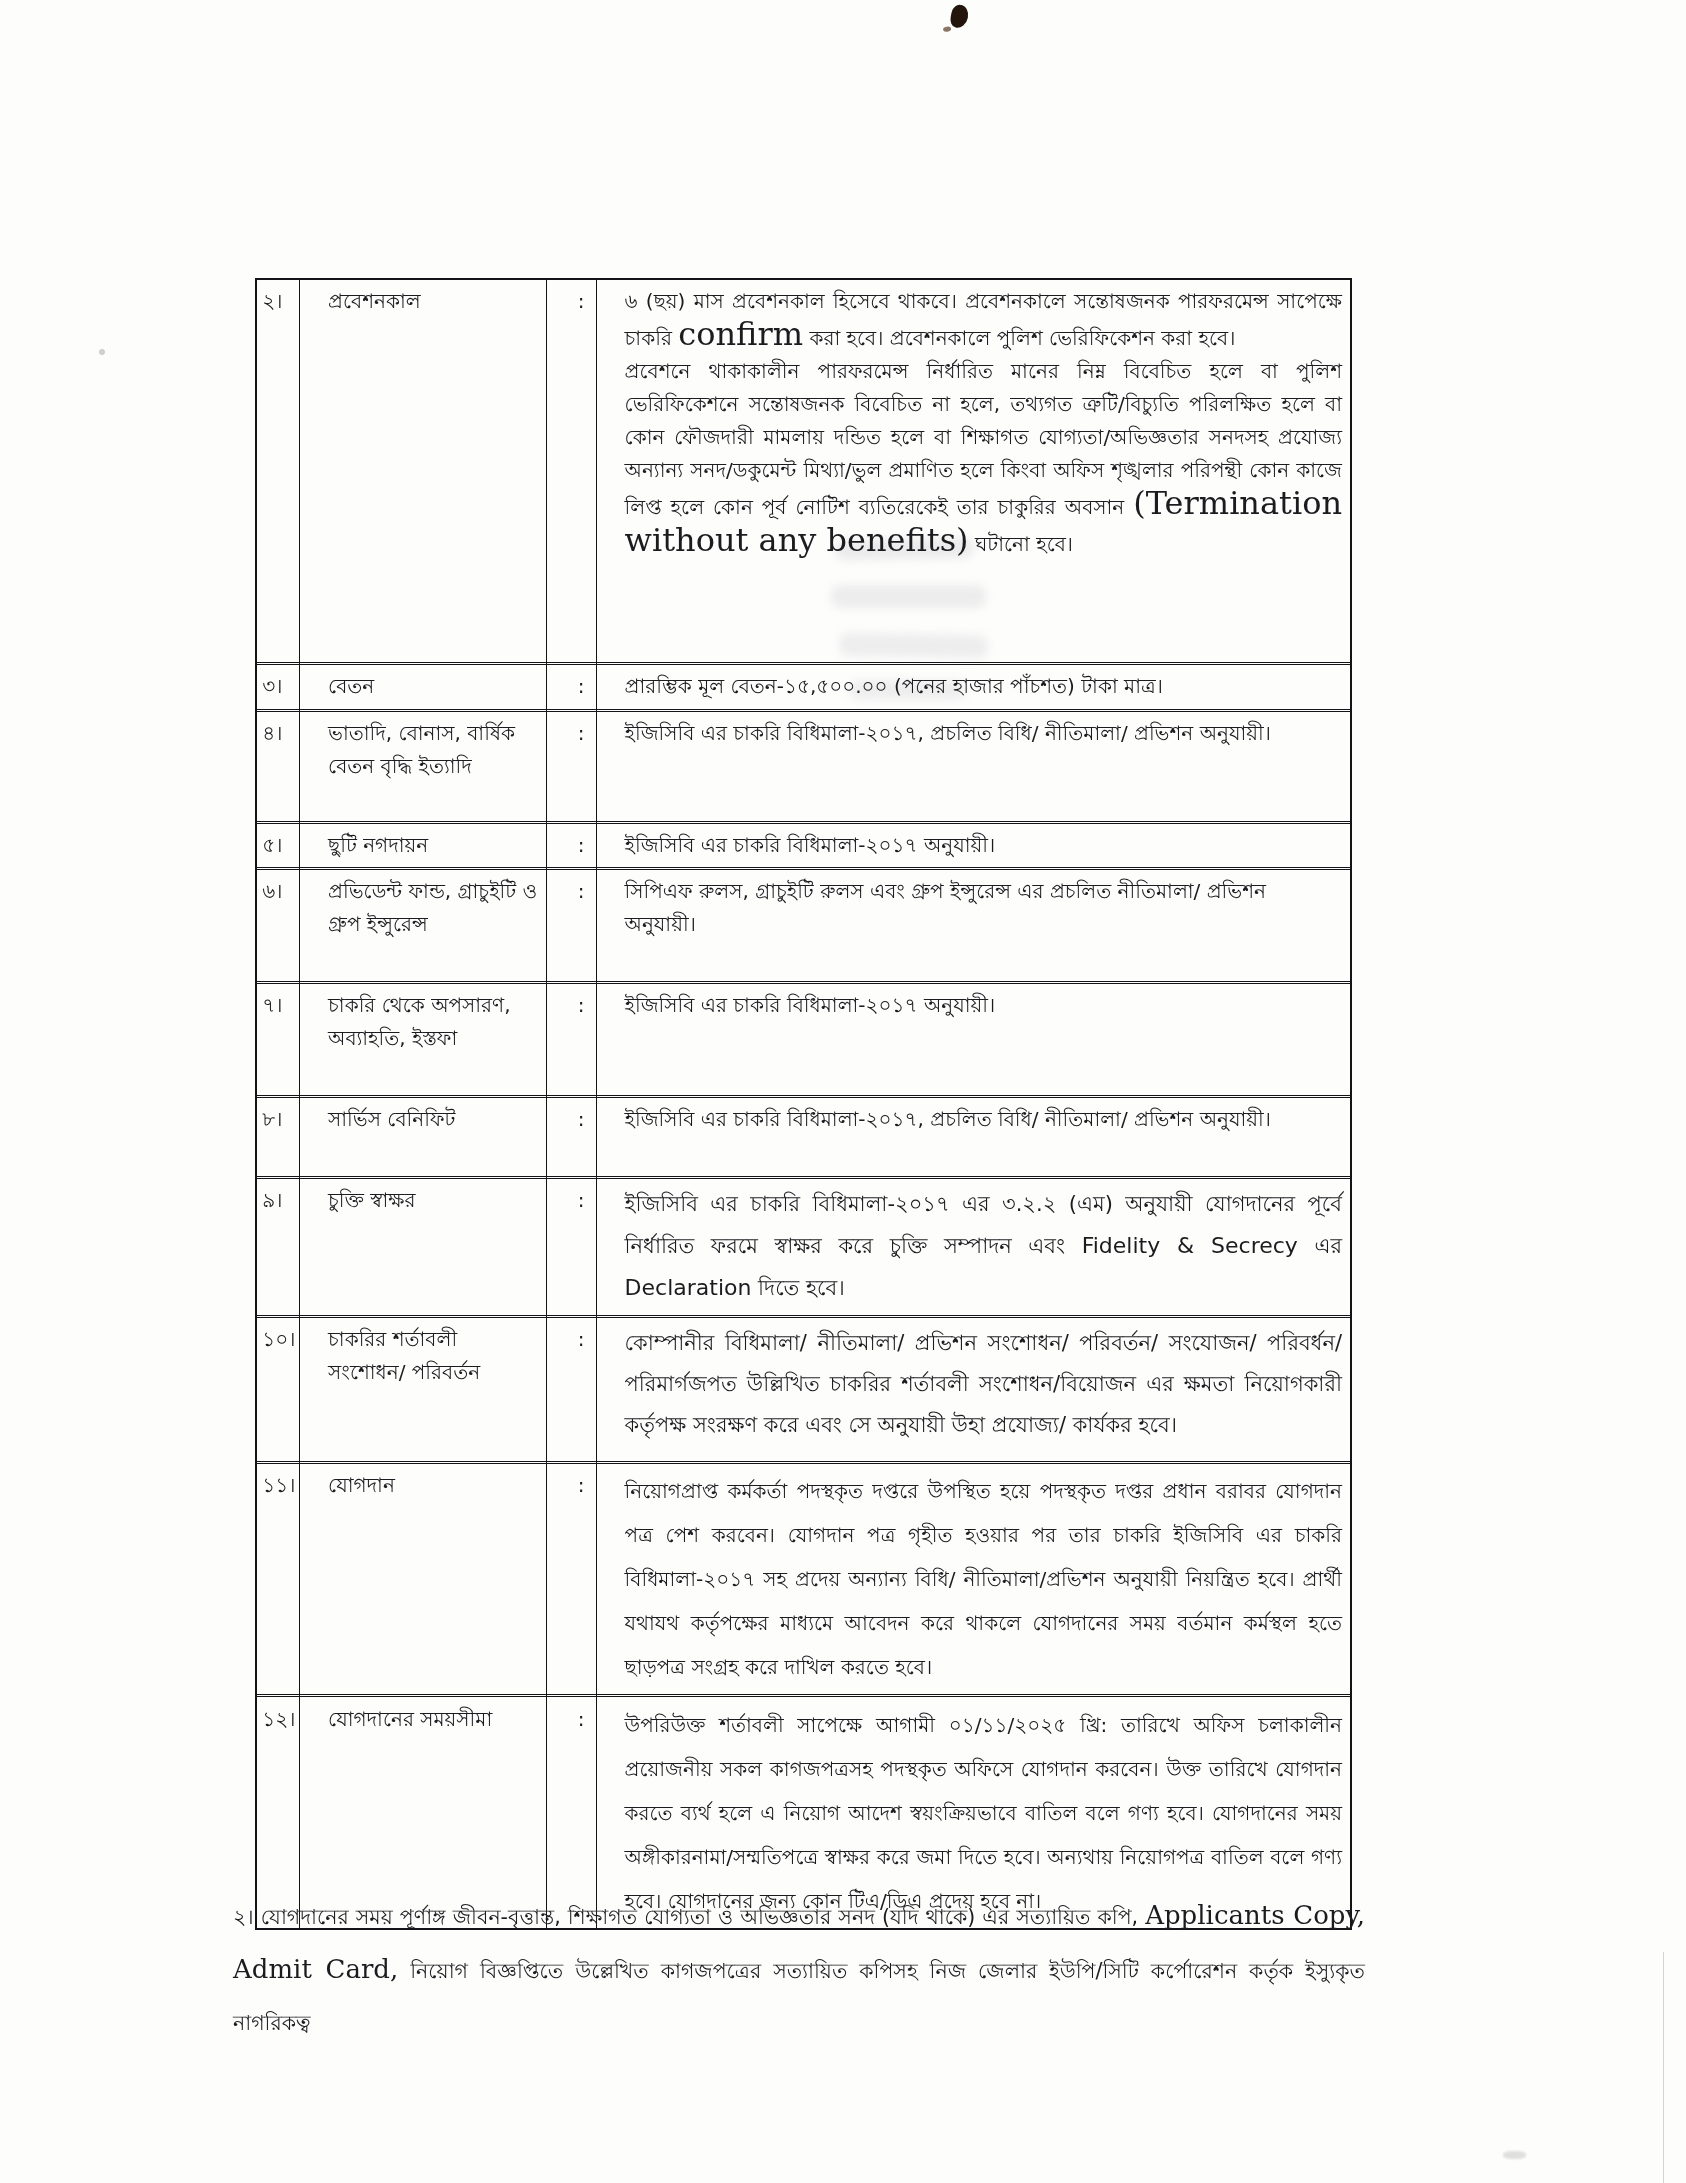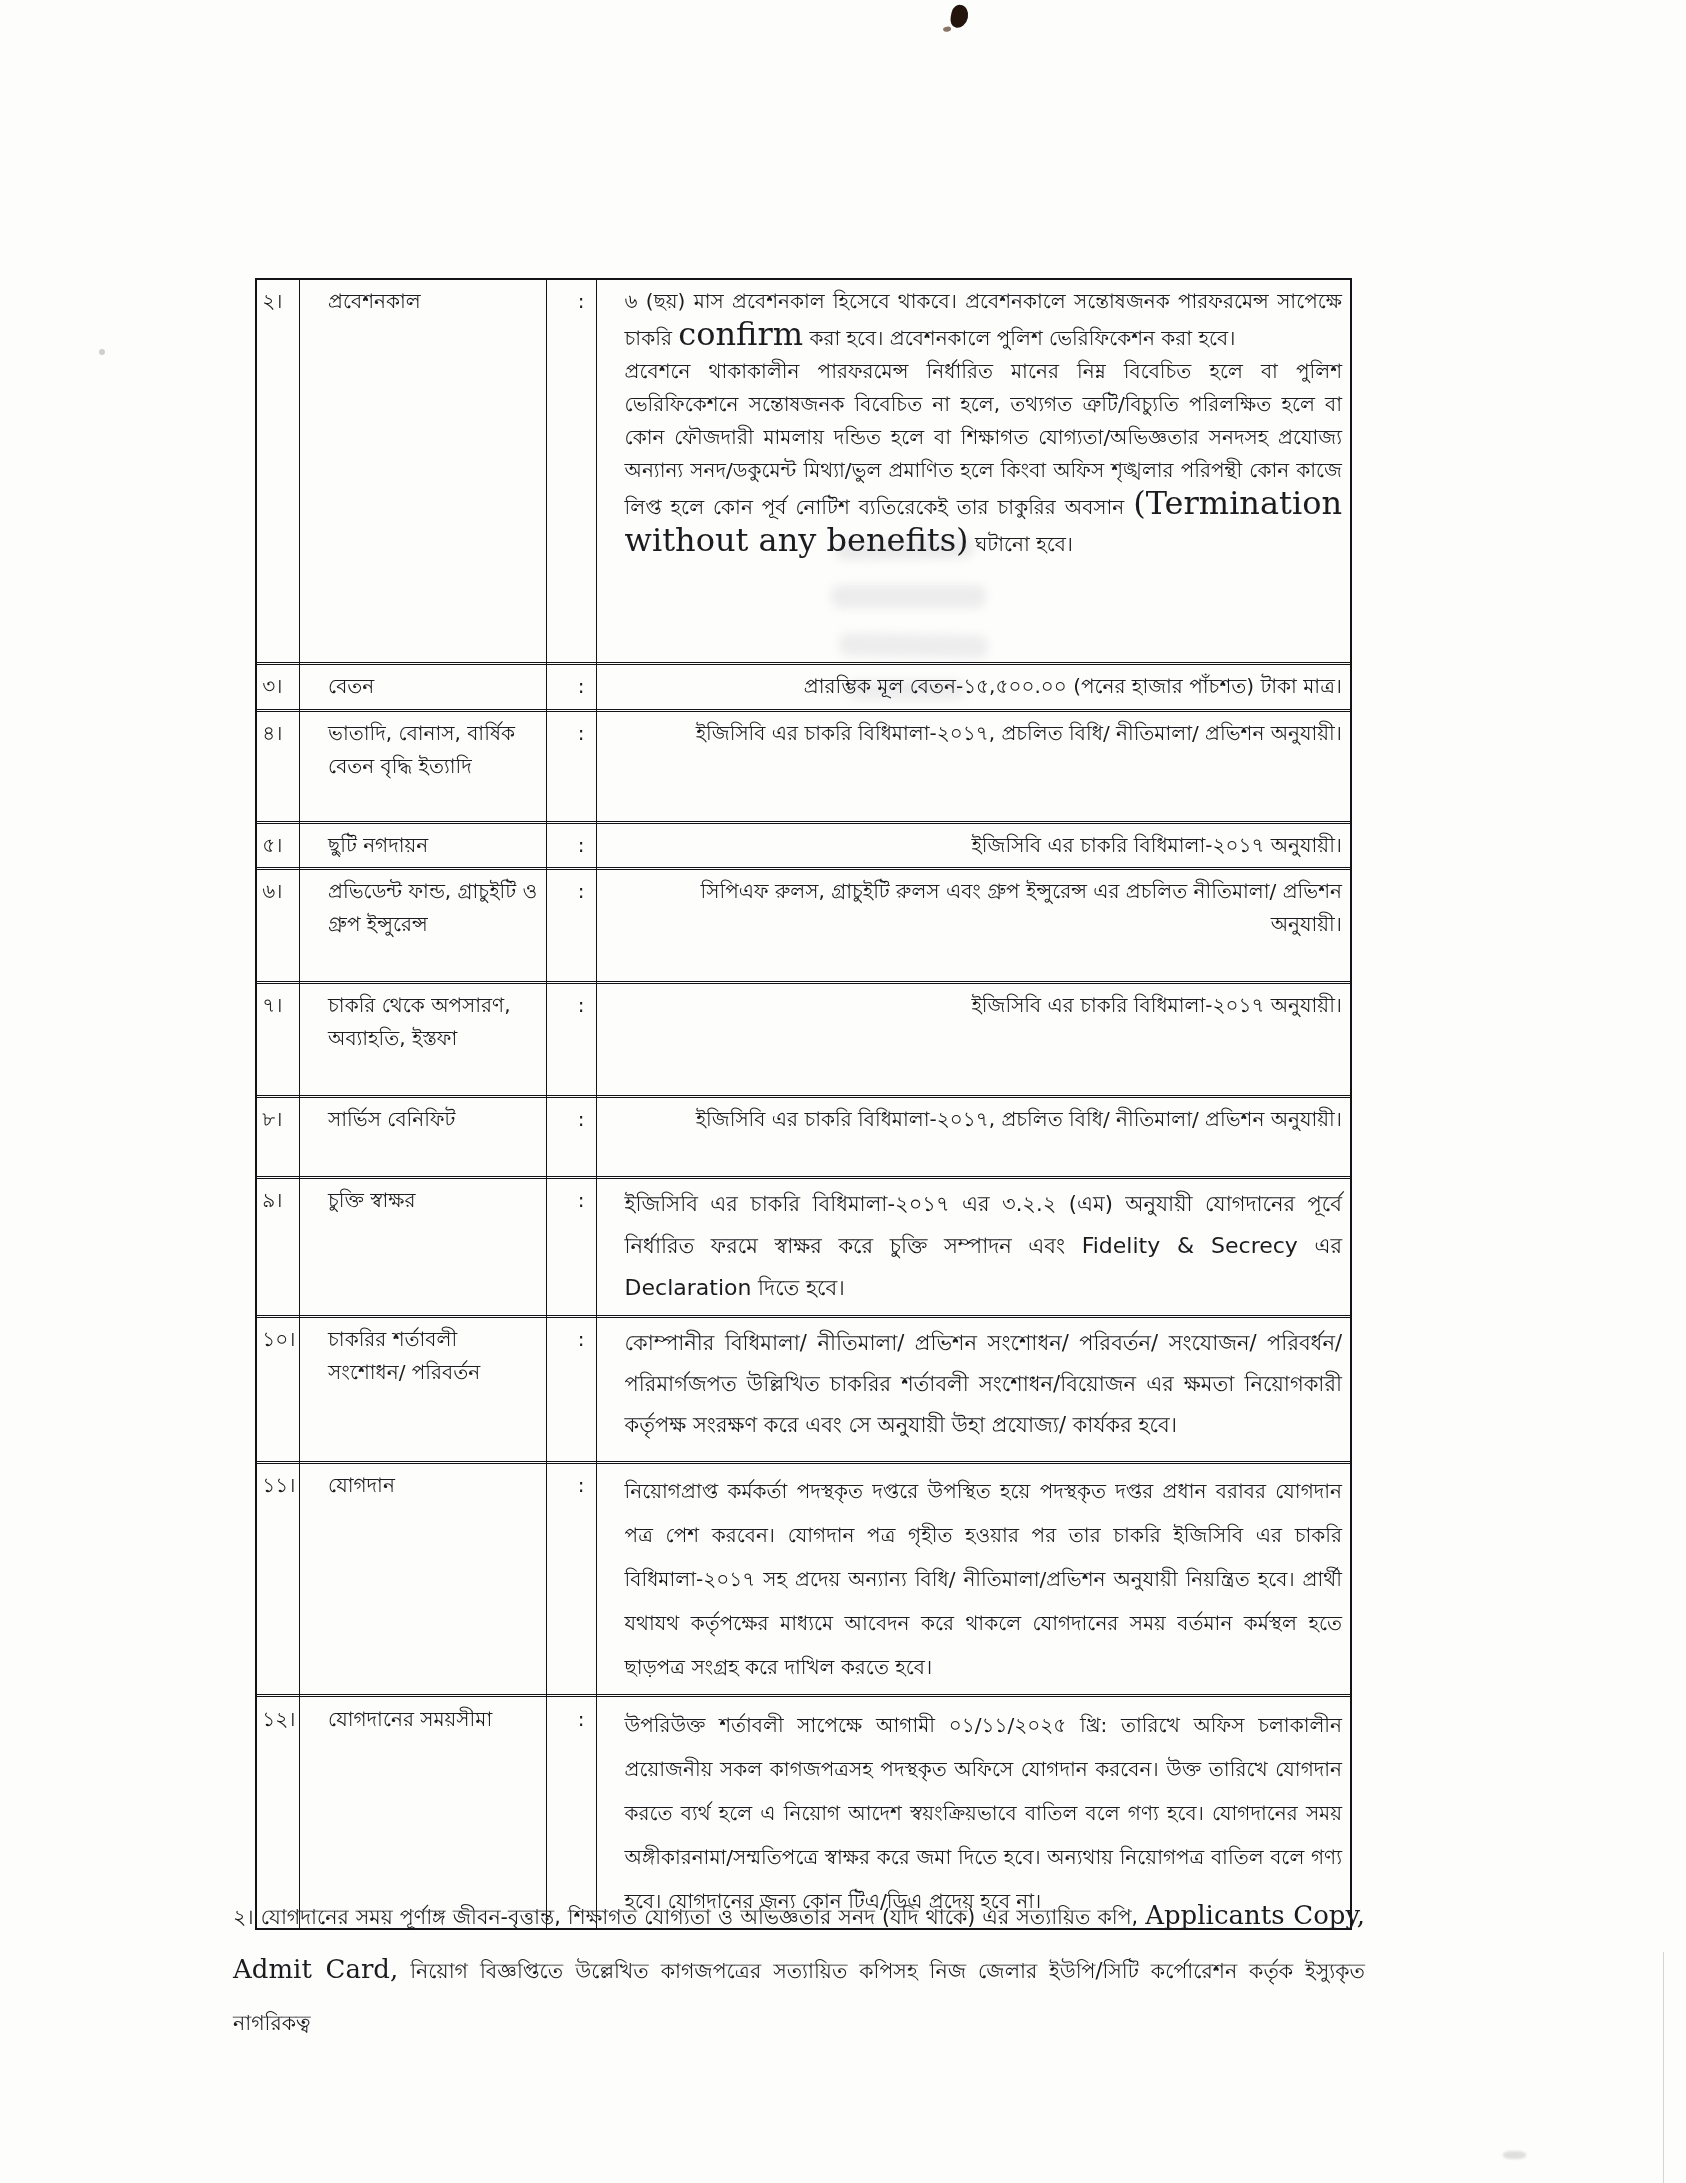--- a/index.html
+++ b/index.html
@@ -49,21 +49,21 @@
     padding: 5.3px 8px 5.3px 5.3px;
     font-size: 20px;
     line-height: 33px;
   }
   table.terms td + td { border-left: 1.3px solid #141418; padding-left: 28px; }
   table.terms tr + tr td { border-top: 3.3px double #141418; }
 
   td.c-no    { padding-left: 5.3px; }
   td.c-colon { text-align: center; padding-left: 0; padding-right: 0; }
   td.c-content { padding-left: 8px; padding-right: 9.3px; }
-  .para { margin: 0; text-align: right; }
+  .para { margin: 0; }
   .j { text-align: justify; }
 
   
   .en-serif { font-family: "DejaVu Serif", "Liberation Serif", serif; font-size: 32px; }
   .en-sans  { font-family: "DejaVu Sans", "Liberation Sans", sans-serif; font-size: 22px; }
 
   
   tr.h-r0  { height: 382px; }
   tr.h-r1  { height: 37px;  }
   tr.h-r2  { height: 112px; }

